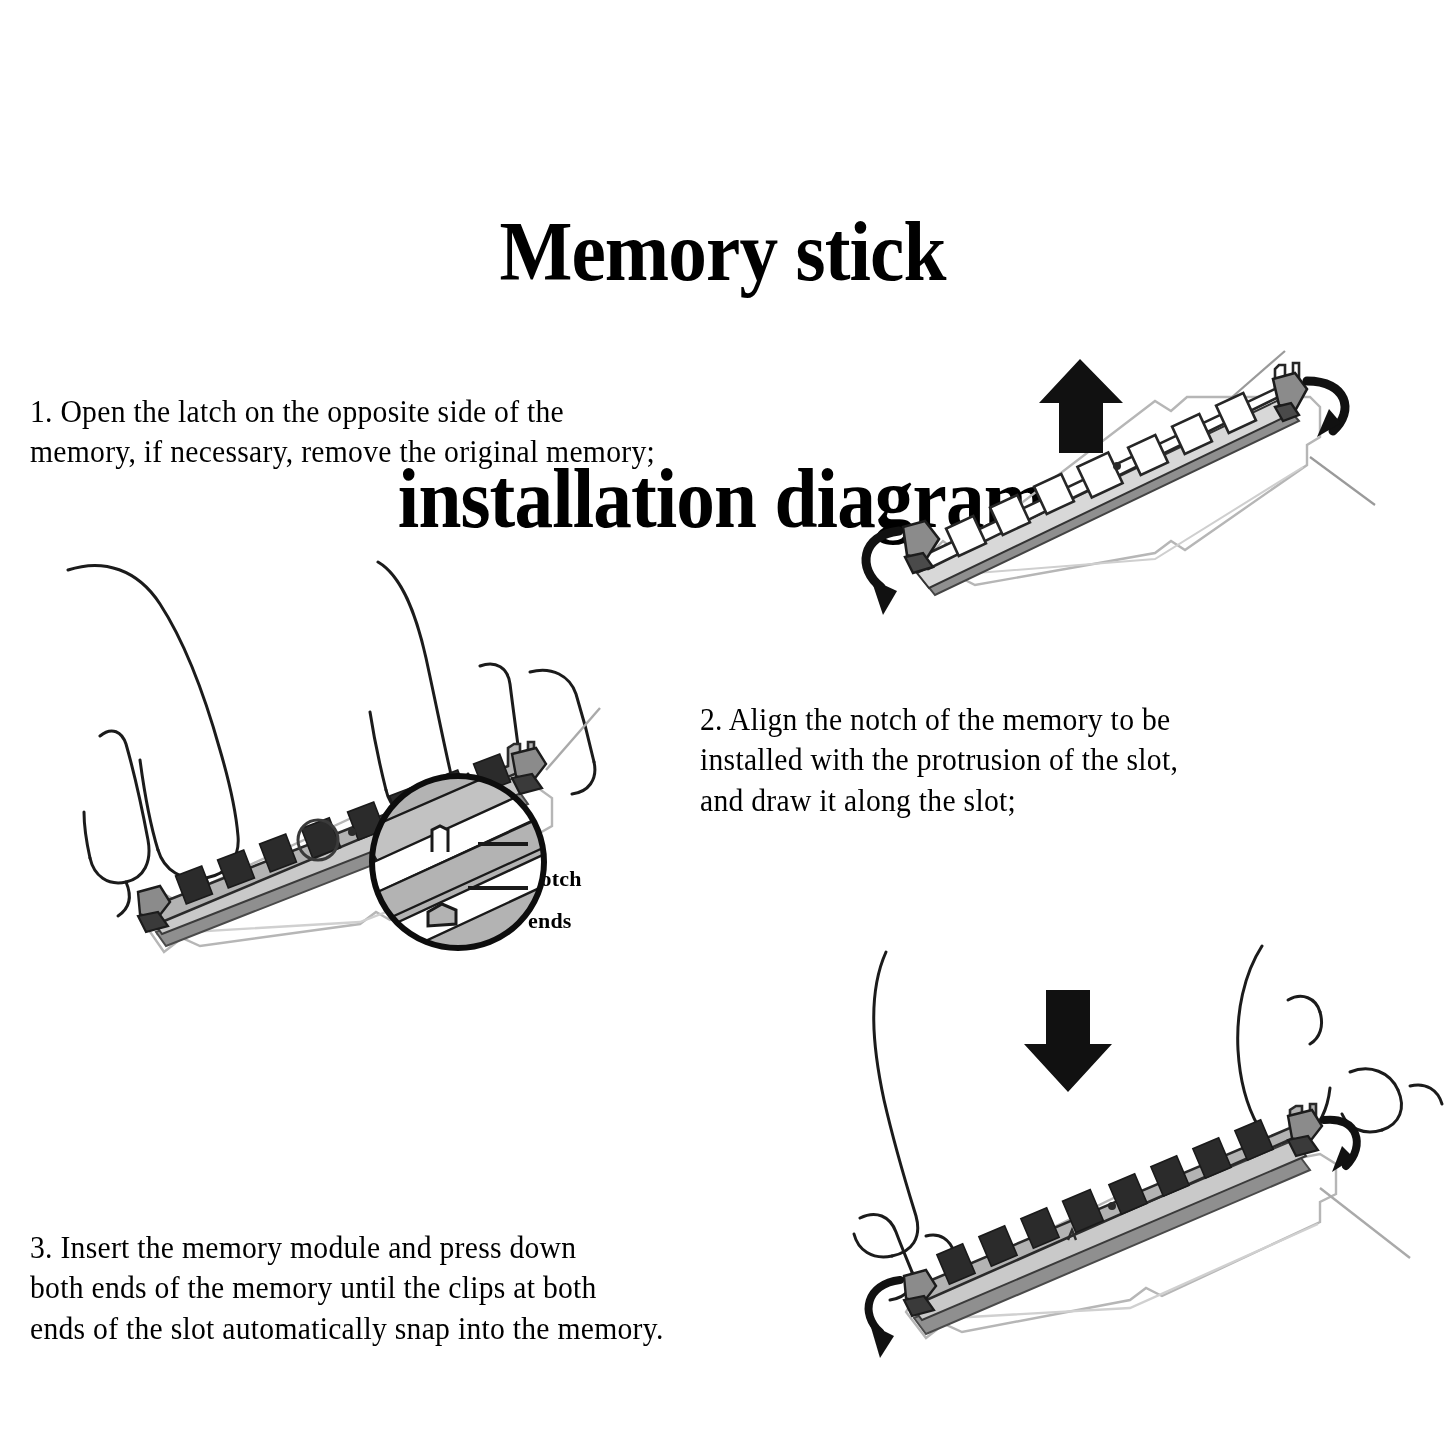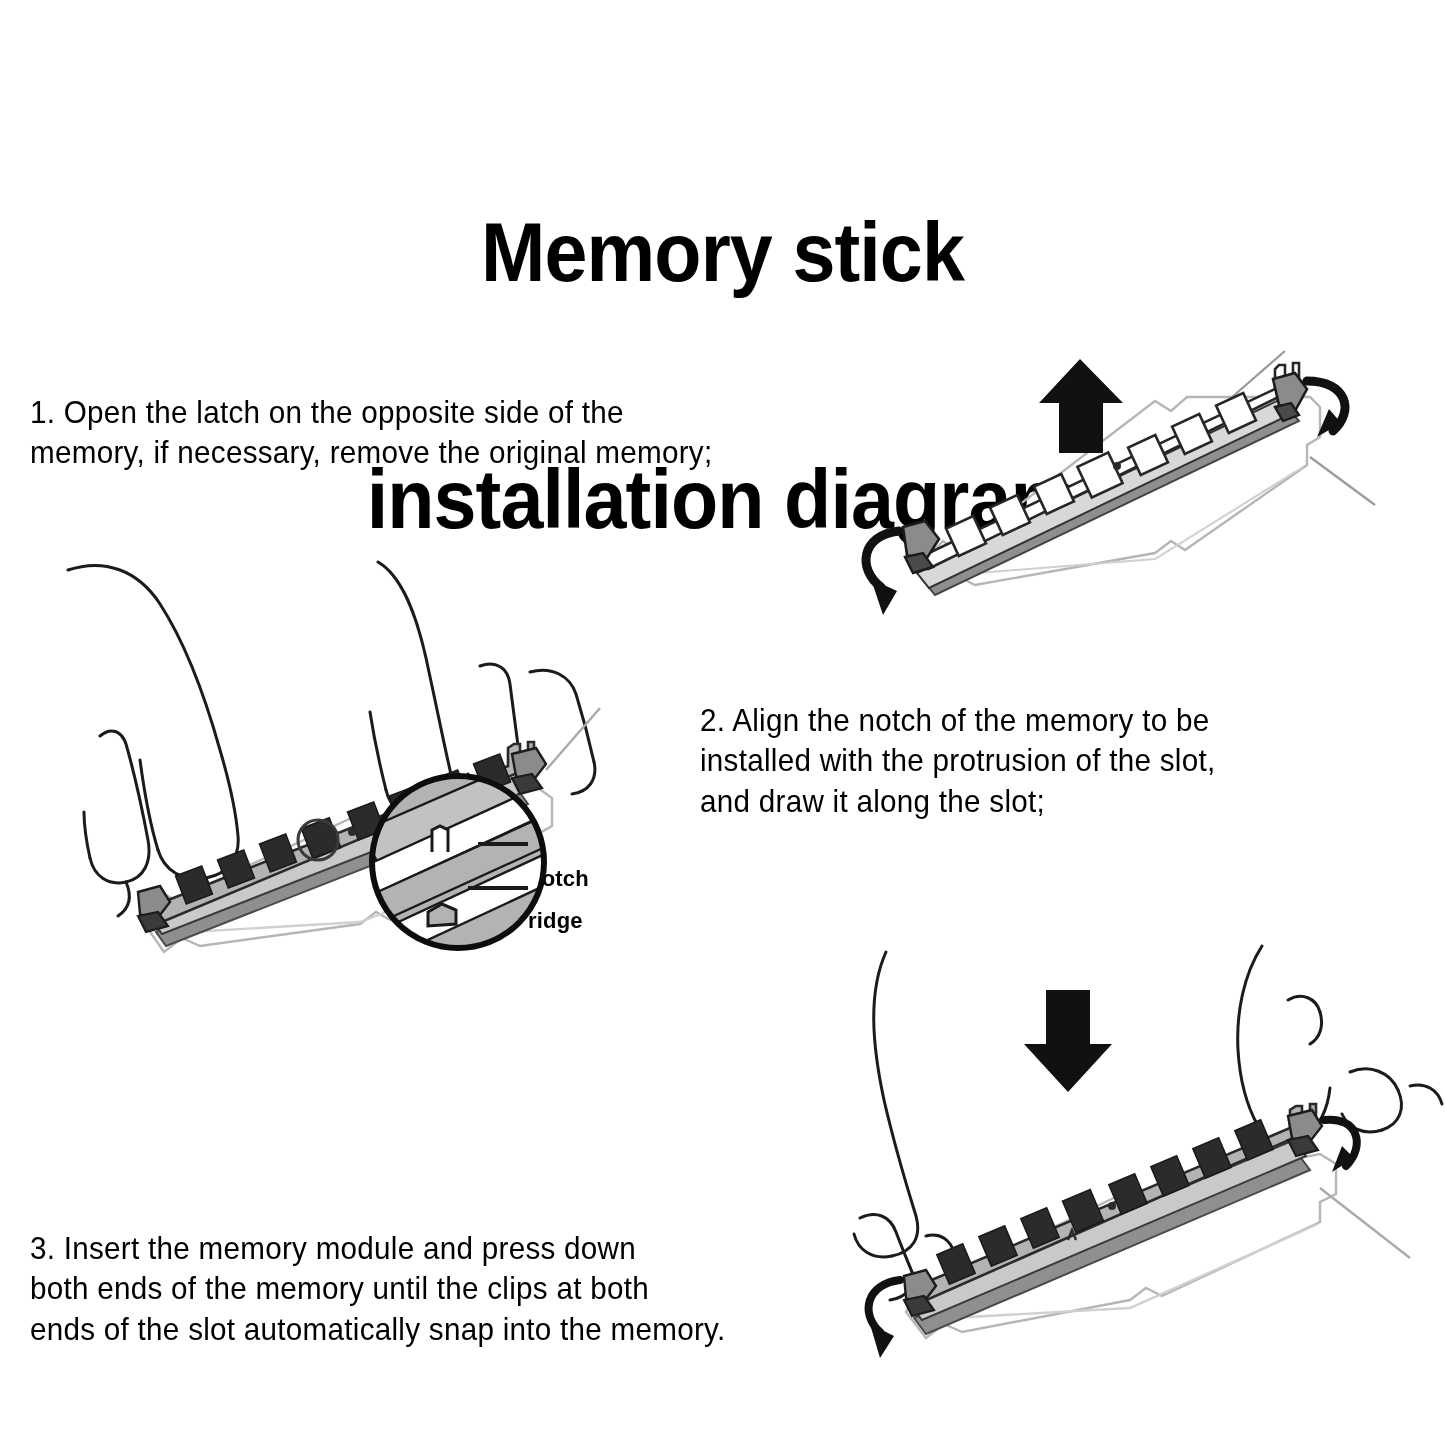--- a/index.html
+++ b/index.html
@@ -6,21 +6,21 @@
     margin: 0;
     padding: 0;
     background: #ffffff;
   }
   #canvas {
     position: relative;
     width: 1445px;
     height: 1445px;
     background: #ffffff;
     overflow: hidden;
-    font-family: Liberation Sans, sans-serif;
+    font-family: Liberation Serif, serif;
     color: #000000;
   }
 
   
   .title {
     position: absolute;
     left: 0;
     top: 46px;
     width: 1445px;
     text-align: center;
@@ -82,21 +82,21 @@
 
   <div class="step-text" id="step2-text">2. Align the notch of the memory to be
 installed with the protrusion of the slot,
 and draw it along the slot;</div>
 
   <div class="step-text" id="step3-text">3. Insert the memory module and press down
 both ends of the memory until the clips at both
 ends of the slot automatically snap into the memory.</div>
 
   <div class="callout-label" id="notch-label">notch</div>
-  <div class="callout-label" id="ridge-label">ridge</div>
+  <div class="callout-label" id="ridge-label">ends</div>
 
   <div class="illus" id="illus-step1">
     <svg viewBox="0 0 520 290" xmlns="http://www.w3.org/2000/svg">
       <g>
         <path d="M60 225 L88 196 L104 208 L118 195 L300 56 L316 66 L332 52 L455 52 L465 62 L465 92 L452 100 L452 120 L330 205 L316 196 L300 208 L120 240 L104 232 L88 244 Z" fill="none" stroke="#b6b6b6" stroke-width="2.4"></path>
         <path d="M70 232 L300 214 L448 122" fill="none" stroke="#cfcfcf" stroke-width="2"></path>
       </g>
 
       <path d="M368 60 L430 6" fill="none" stroke="#9a9a9a" stroke-width="2.2"></path>
       <path d="M455 112 L520 160" fill="none" stroke="#9a9a9a" stroke-width="2.2"></path>

